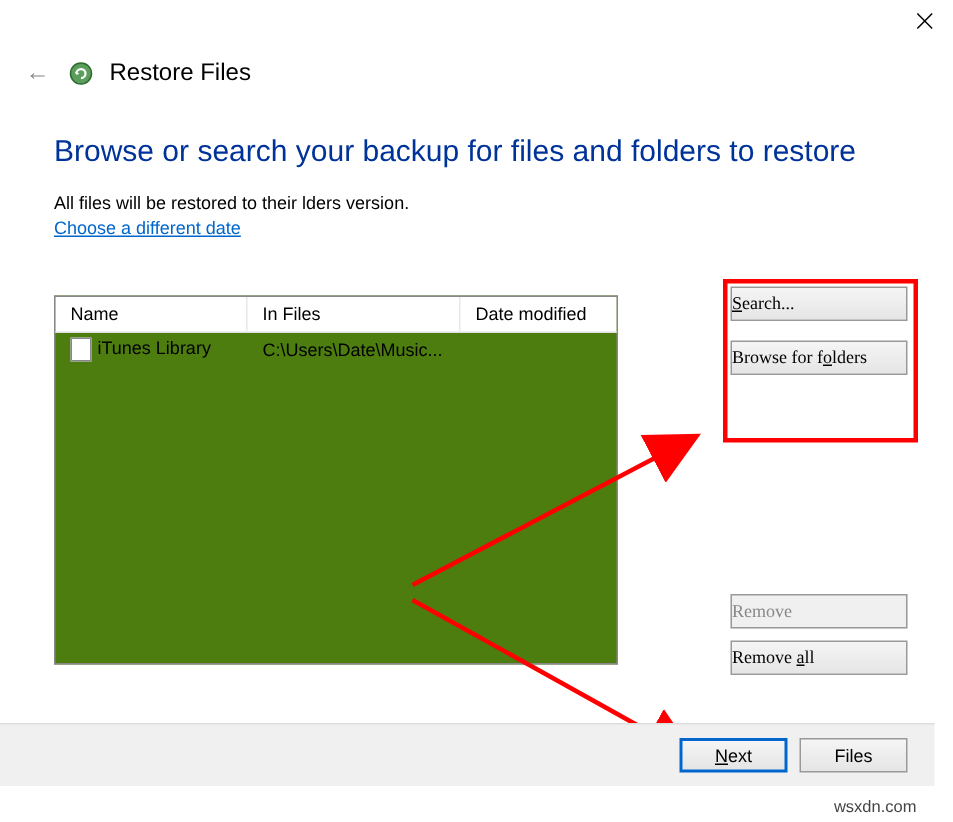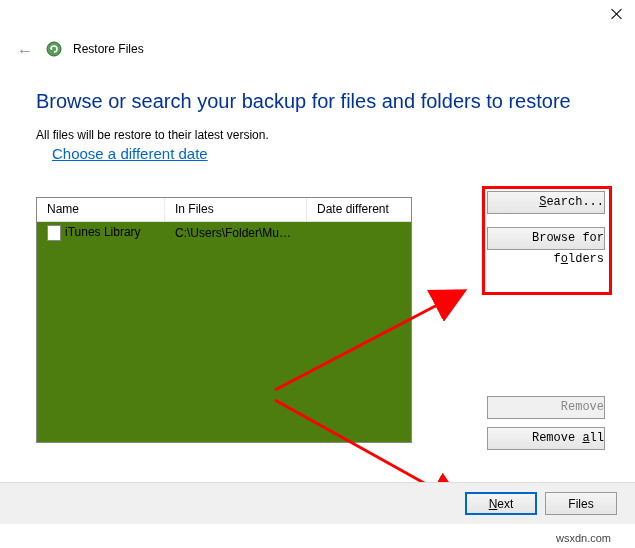--- a/index.html
+++ b/index.html
@@ -45,21 +45,21 @@
       gap: 10px;
     }
     .back-arrow {
       font-size: 16px;
       color: #888;
       cursor: pointer;
       padding: 0 2px;
     }
     .app-icon svg { display: block; }
     .window-title {
-      font-size: 12px;
+      font-size: 16px;
       color: #000;
     }
 
     .main-title {
       position: absolute;
       top: 90px;
       left: 36px;
       font-size: 20px;
       color: #003399;
       font-weight: 400;
@@ -69,25 +69,24 @@
       position: absolute;
       top: 128px;
       left: 36px;
       font-size: 12px;
       color: #000;
     }
     .link {
       position: absolute;
       top: 145px;
       left: 36px;
-      font-size: 15px;
+      font-size: 12px;
       color: #0066cc;
       text-decoration: underline;
       cursor: pointer;
-      margin-left: 16px;
     }
 
     .file-table {
       position: absolute;
       top: 197px;
       left: 36px;
       width: 376px;
       height: 246px;
       border: 1px solid #888;
       background: #4d7c0f;
@@ -154,43 +153,43 @@
       pointer-events: none;
     }
     .btn {
       display: block;
       width: 118px;
       height: 23px;
       margin-bottom: 13px;
       background: linear-gradient(#f5f5f5, #e5e5e5);
       border: 1px solid #999;
       font-size: 12px;
-      font-family: Liberation Mono, monospace;
-      cursor: pointer;
-      text-align: right;
+      font-family: Liberation Serif, serif;
+      cursor: pointer;
+      text-align: left;
       line-height: 21px;
     }
     .btn .ul { text-decoration: underline; }
     .btn-disabled {
       color: #888;
       background: #f0f0f0;
       cursor: default;
     }
     .btn-remove { margin-top: 146px; margin-bottom: 8px; }
 
     .arrow-svg {
       position: absolute;
       pointer-events: none;
     }
 
     .footer {
       position: absolute;
       bottom: 24px;
       left: 0;
-      right: 0;
+      right: 12px;
       height: 42px;
       background: #f0f0f0;
       border-top: 1px solid #ddd;
     }
     .footer-buttons {
       position: absolute;
       right: 18px;
       top: 9px;
       display: flex;
       gap: 8px;
@@ -229,36 +228,36 @@
     <svg width="18" height="18" viewBox="0 0 18 18">
       <circle cx="9" cy="9" r="7" fill="#5b9e5b" stroke="#2e6b2e" stroke-width="1"></circle>
       <path d="M6 9 A3 3 0 1 1 9 12" fill="none" stroke="#fff" stroke-width="1.5"></path>
       <path d="M5 8 L6 10 L8 9 Z" fill="#fff"></path>
     </svg>
   </span>
   <span class="window-title">Restore Files</span>
 </div>
 
 <div class="main-title">Browse or search your backup for files and folders to restore</div>
-<div class="subtitle">All files will be restore to their latest version.</div>
+<div class="subtitle">All files will be restored to their lders version.</div>
 <div class="link">Choose a different date</div>
 
 <div class="file-table">
   <div class="table-header">
     <div class="th th-name">Name</div>
     <div class="th th-folder">In Files</div>
-    <div class="th th-date">Date different</div>
+    <div class="th th-date">Date modified</div>
   </div>
   <div class="table-body">
     <div class="table-row">
       <div class="td td-name">
         <span class="file-icon"></span>
         <span>iTunes Library</span>
       </div>
-      <div class="td td-folder">C:\Users\Folder\Music...</div>
+      <div class="td td-folder">C:\Users\Date\Music...</div>
     </div>
   </div>
 </div>
 
 <div class="highlight-box"></div>
 
 <div class="side-buttons">
   <button class="btn"><span class="ul">S</span><span>earch...</span></button>
   <button class="btn">Browse for f<span class="ul">o</span>lders</button>
   <button class="btn btn-disabled btn-remove">Remove</button>

